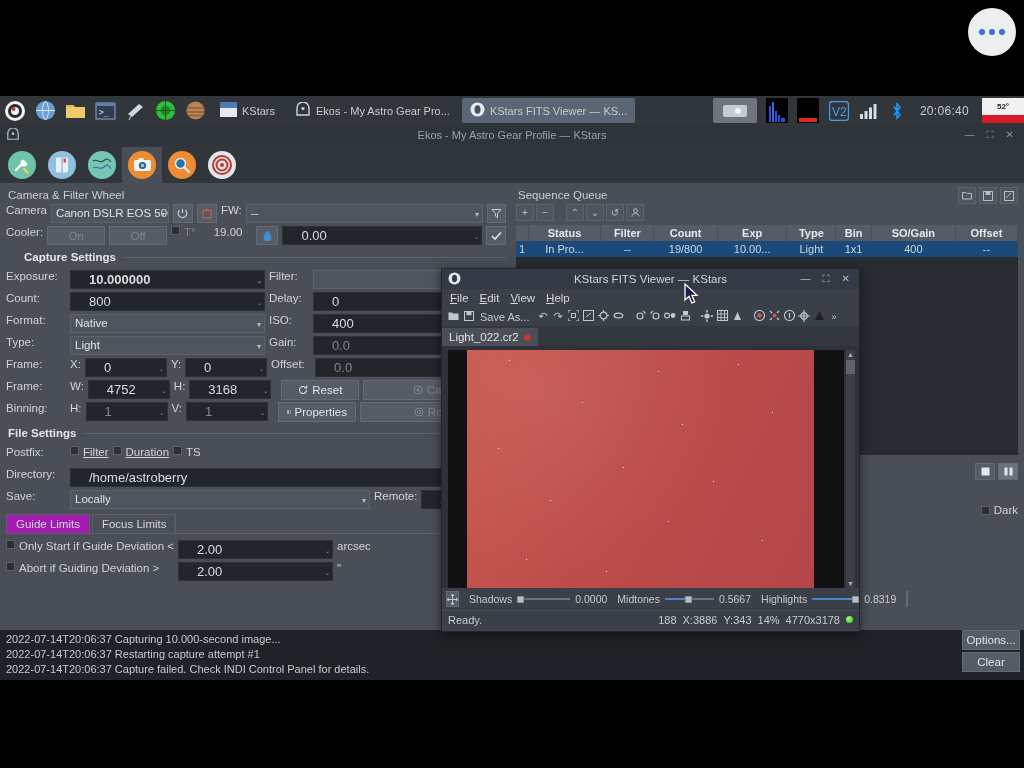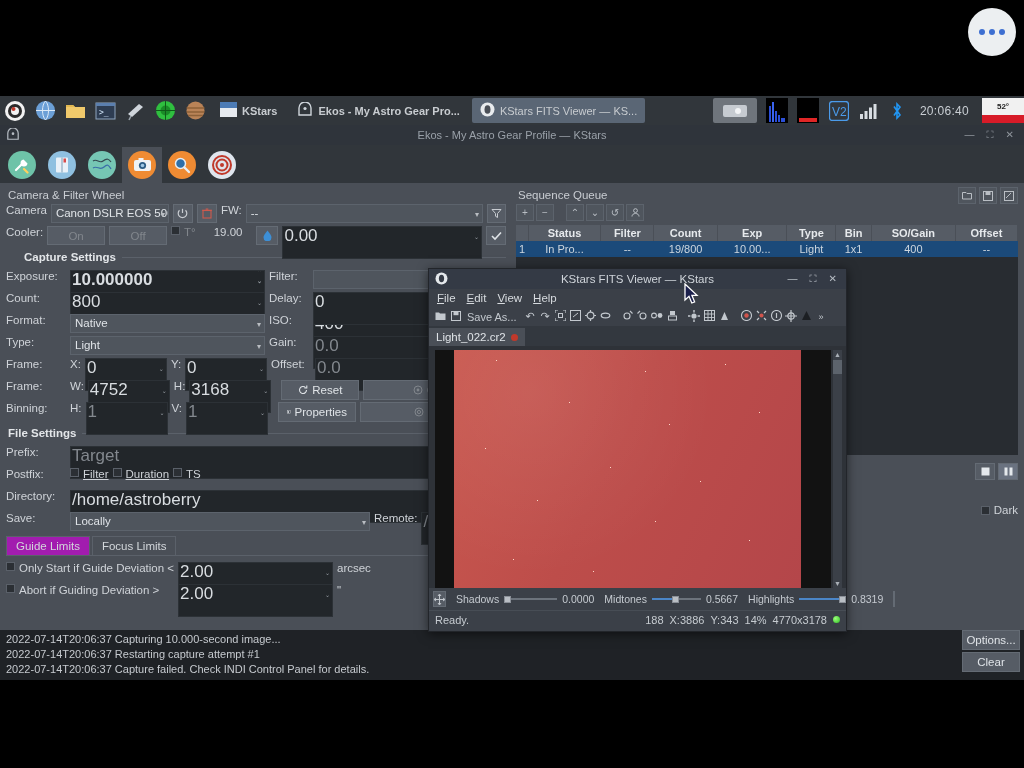--- a/index.html
+++ b/index.html
@@ -17,21 +17,21 @@
   #round-btn i{ width:6px; height:6px; border-radius:50%; background:#3d6fd1; display:block; }
 
   
   #taskbar{ position:absolute; left:0; top:96px; width:1024px; height:29px;
     background:#31363b; display:flex; align-items:center; }
   .tb-ico{ width:28px; height:25px; margin:0 1px; display:flex; align-items:center;
     justify-content:center; }
   .tb-task{ height:25px; display:flex; align-items:center; gap:5px; padding:0 8px;
     margin:0 2px; color:#c8ccd0; font-size:11px; white-space:nowrap; }
   .tb-task.active{ background:#5a6675; border-radius:2px; }
-  .tb-task.plain{ background:transparent;font-weight:bold; }
+  .tb-task.plain{ background:transparent; }
   .tray{ margin-left:auto; display:flex; align-items:center; gap:7px; padding-right:0px;}
   #clock{ color:#c9ced3; font-size:12px; letter-spacing:.3px; padding:0 6px; }
   #weather{ width:42px; height:25px; background:linear-gradient(#f1f1f1 0 70%, #d71b28 70% 100%);
     color:#222; font-size:8px; font-weight:bold; display:flex; align-items:flex-start;
     justify-content:center; padding-top:4px; }
 
   
   #ekos{ position:absolute; left:0; top:125px; width:1024px; height:555px;
     background:#3b4048; }
   #ekos-title{ height:20px; background:#2f343b; display:flex; align-items:center;
@@ -55,22 +55,22 @@
   #leftpane{ width:512px; background:#4a4f57; padding:4px 6px 0 6px; }
   #rightpane{ flex:1; background:#4a4f57; padding:4px 6px 0 4px; position:relative;}
 
   .grp-title{ color:#c9cdd2; font-size:11.5px; margin:2px 0 3px 2px;}
   .grp-title.b{ font-weight:bold; color:#e3e6e9; }
   .hr{ height:1px; background:#5b616a; flex:1; margin-left:6px;}
   .rowline{ display:flex; align-items:center; }
 
   .row{ display:flex; align-items:flex-start; gap:4px; margin-bottom:3px; height:19px;}
   .lbl{ color:#cfd3d8; font-size:11.5px; white-space:nowrap;}
-  .fld{ background:#22262a; border:1px solid #2c3136; color:#d9dde1; height:33px;
-    line-height:17px; padding:0 1px; font-size:17px; overflow:hidden; white-space:nowrap;}
+  .fld{ background:#22262a; border:1px solid #2c3136; color:#d9dde1; height:19px;
+    line-height:17px; padding:0 18px; font-size:13px; overflow:hidden; white-space:nowrap;}
   .fld.ph{ color:#83888e; }
   .combo{ background:#4f555d; border:1px solid #5c636c; color:#dfe3e7; height:19px;
     line-height:17px; padding:0 12px 0 4px; font-size:11.5px; position:relative;
     white-space:nowrap; overflow:hidden;}
   .combo:after{ content:"▾"; position:absolute; right:3px; top:1px; font-size:8px; color:#b9bdc2;}
   .spin{ position:relative; }
   .spin:after{ content:"⌃\A⌄"; white-space:pre; position:absolute; right:2px; top:-3px;
     font-size:6px; line-height:9px; color:#9aa0a7;}
   .btn{ background:#565c65; border:1px solid #646b74; color:#dfe3e7; height:20px;
     padding:0 8px; font-size:11.5px; display:flex; align-items:center; gap:4px;
@@ -104,21 +104,21 @@
   #logarea{ position:absolute; left:0; top:630px; width:1024px; height:50px;
     background:#1f2226; padding:2px 6px; font-size:11px; color:#c6cacf; line-height:15px;}
   #logbtns{ position:absolute; right:4px; top:630px; width:58px; }
 
   
   .ctrlbtn{ width:20px; height:17px; background:#565c65; border:1px solid #646b74;
     display:flex; align-items:center; justify-content:center;}
   .ctrlbtn.sel{ background:#6a7280;}
 
   
-  #fits{ position:absolute; left:428px; top:268px; width:419px; height:364px;
+  #fits{ position:absolute; left:441px; top:268px; width:419px; height:364px;
     background:#3b4048; border:1px solid #22252a; box-shadow:0 2px 10px rgba(0,0,0,.55);}
   #fits-title{ height:20px; background:#343a45; display:flex; align-items:center;
     position:relative;}
   #fits-title .tt{ position:absolute; left:0; right:0; text-align:center; color:#cfd4da;
     font-size:11.5px;}
   #fits-menu{ height:18px; display:flex; align-items:center; gap:11px; padding-left:8px;
     background:#3b4048; color:#d6dade; font-size:11.5px;}
   #fits-tools{ height:19px; display:flex; align-items:center; gap:0px; padding-left:4px;
     background:#3b4048; color:#c3c8ce; font-size:11px;}
   #fits-tools .ti{ width:15px; text-align:center; }
@@ -489,24 +489,20 @@
           <span>Rota</span>
         </span>
       </div>
 
       <div class="rowline" style="margin:4px 0 4px 0;">
         <span class="grp-title b">File Settings</span>
         <span class="hr"></span>
       </div>
 
       <div class="row">
-        <span class="lbl" style="width:60px;">Prefix:</span>
-        <span class="fld ph" style="flex:1;">Target</span>
-      </div>
-      <div class="row">
         <span class="lbl" style="width:60px;">Postfix:</span>
         <span class="chk"></span>
         <span class="lbl u">Filter</span>
         <span class="chk"></span>
         <span class="lbl u">Duration</span>
         <span class="chk"></span>
         <span class="lbl">TS</span>
       </div>
       <div class="row">
         <span class="lbl" style="width:60px;">Directory:</span>

